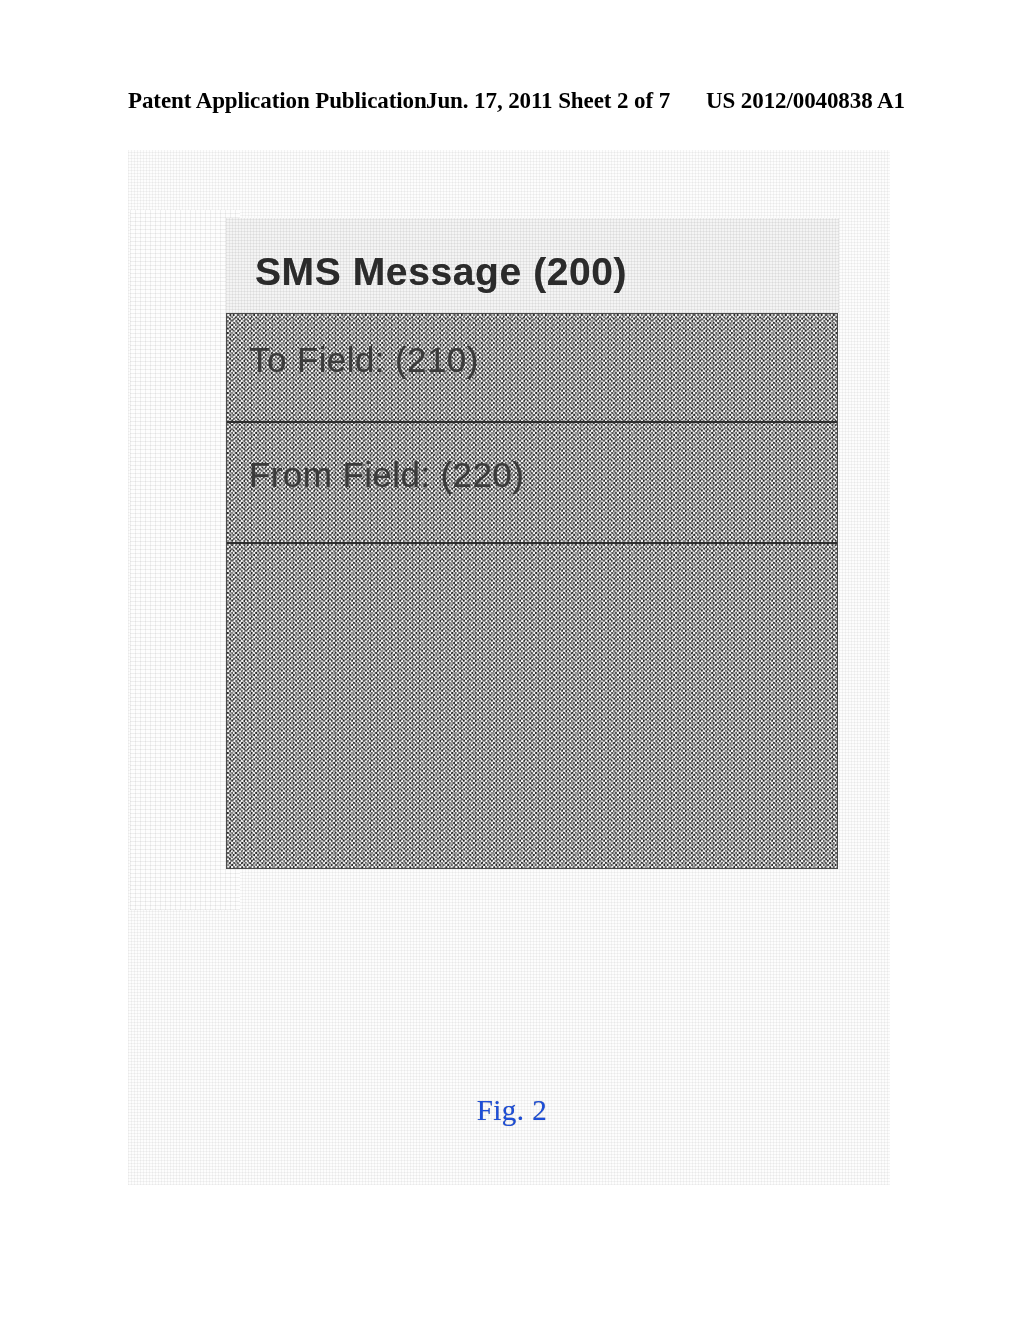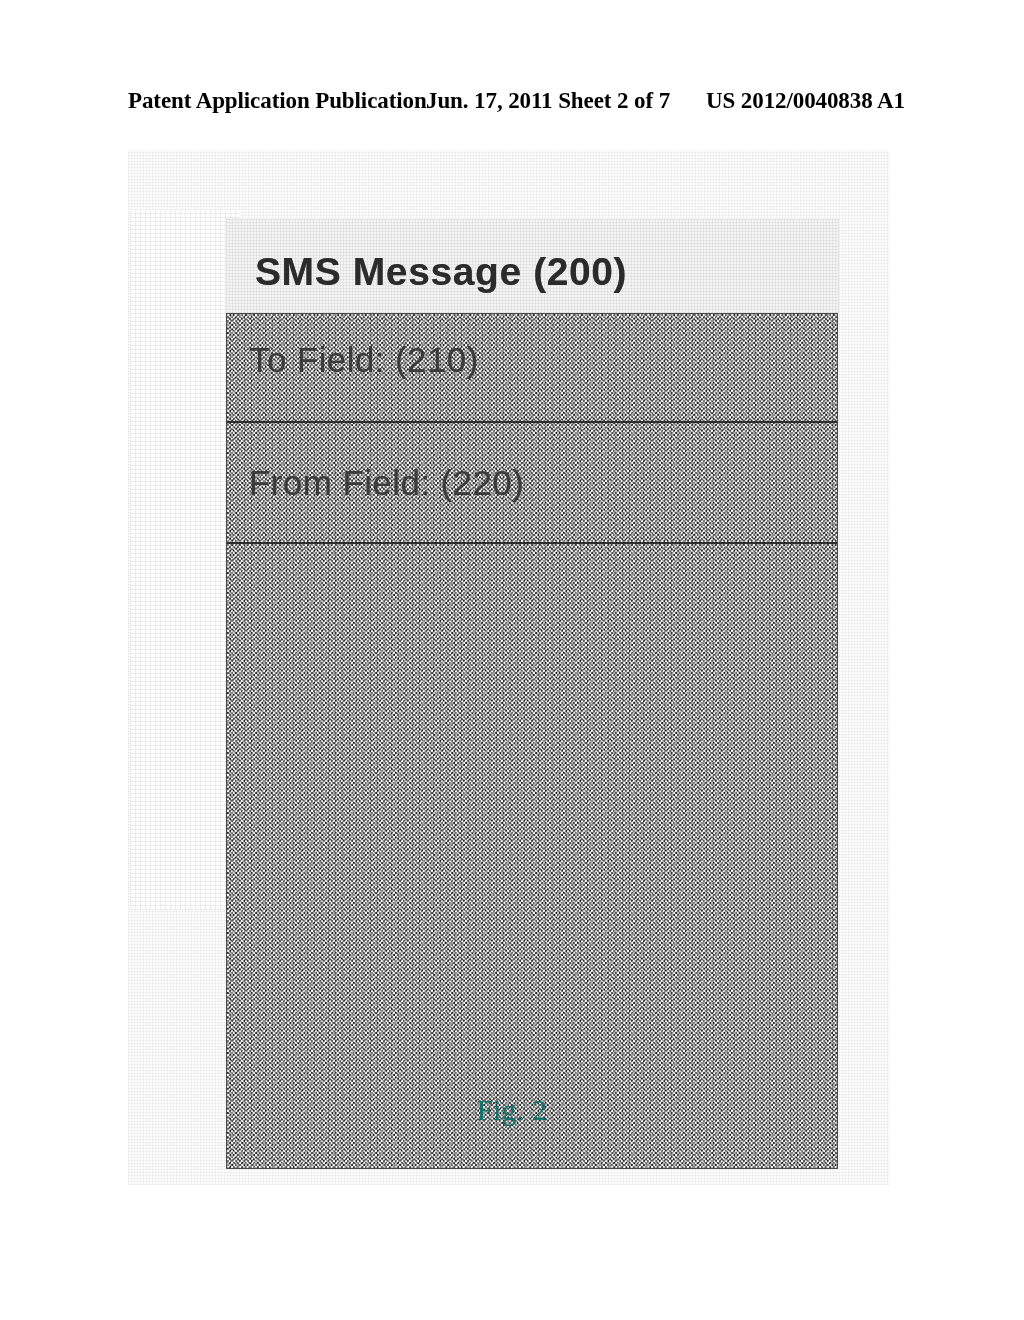--- a/index.html
+++ b/index.html
@@ -104,21 +104,21 @@
     text-shadow: 0 0 0.6px rgba(0,0,0,0.45);
     margin-left: 7px;
   }
 
   
   .msg-box {
     position: absolute;
     left: 0;
     top: 95px;
     width: 612px;
-    height: 856px;
+    height: 556px;
     box-sizing: border-box;
     border: 1px solid #4a4a4a;
     background-color: #b4b4b4;
     background-image:
       repeating-conic-gradient(
         #3a3a3a 0% 25%, #e8e8e8 0% 50%);
     background-size: 4px 4px;
     overflow: hidden;
   }
   
@@ -164,33 +164,33 @@
     font-weight: 400;
     color: #343434;
     letter-spacing: 0.4px;
     white-space: nowrap;
     opacity: 0.92;
     text-shadow:
       0 0 1px rgba(255,255,255,0.35),
       0 0 0.5px rgba(0,0,0,0.5);
   }
   .row-to      .row-label { top: 26px; }
-  .row-from    .row-label { top: 40px; }
+  .row-from    .row-label { top: 32px; }
   .row-message .row-label { top: 26px; }
 
   
   .fig-caption {
     position: absolute;
     left: 0;
     top: 1094px;
     width: 1024px;
     text-align: center;
     font-family: "Liberation Serif", "DejaVu Serif", serif;
     font-size: 29px;
-    color: #0f766e;
+    color: #1d4ed8;
     letter-spacing: 0.5px;
     text-shadow: 0 0 0.8px rgba(0,0,0,0.4);
   }
 </style>
 </head>
 <body>
 
 <div class="scan-field"></div>
 <div class="scan-field left-edge"></div>
 

